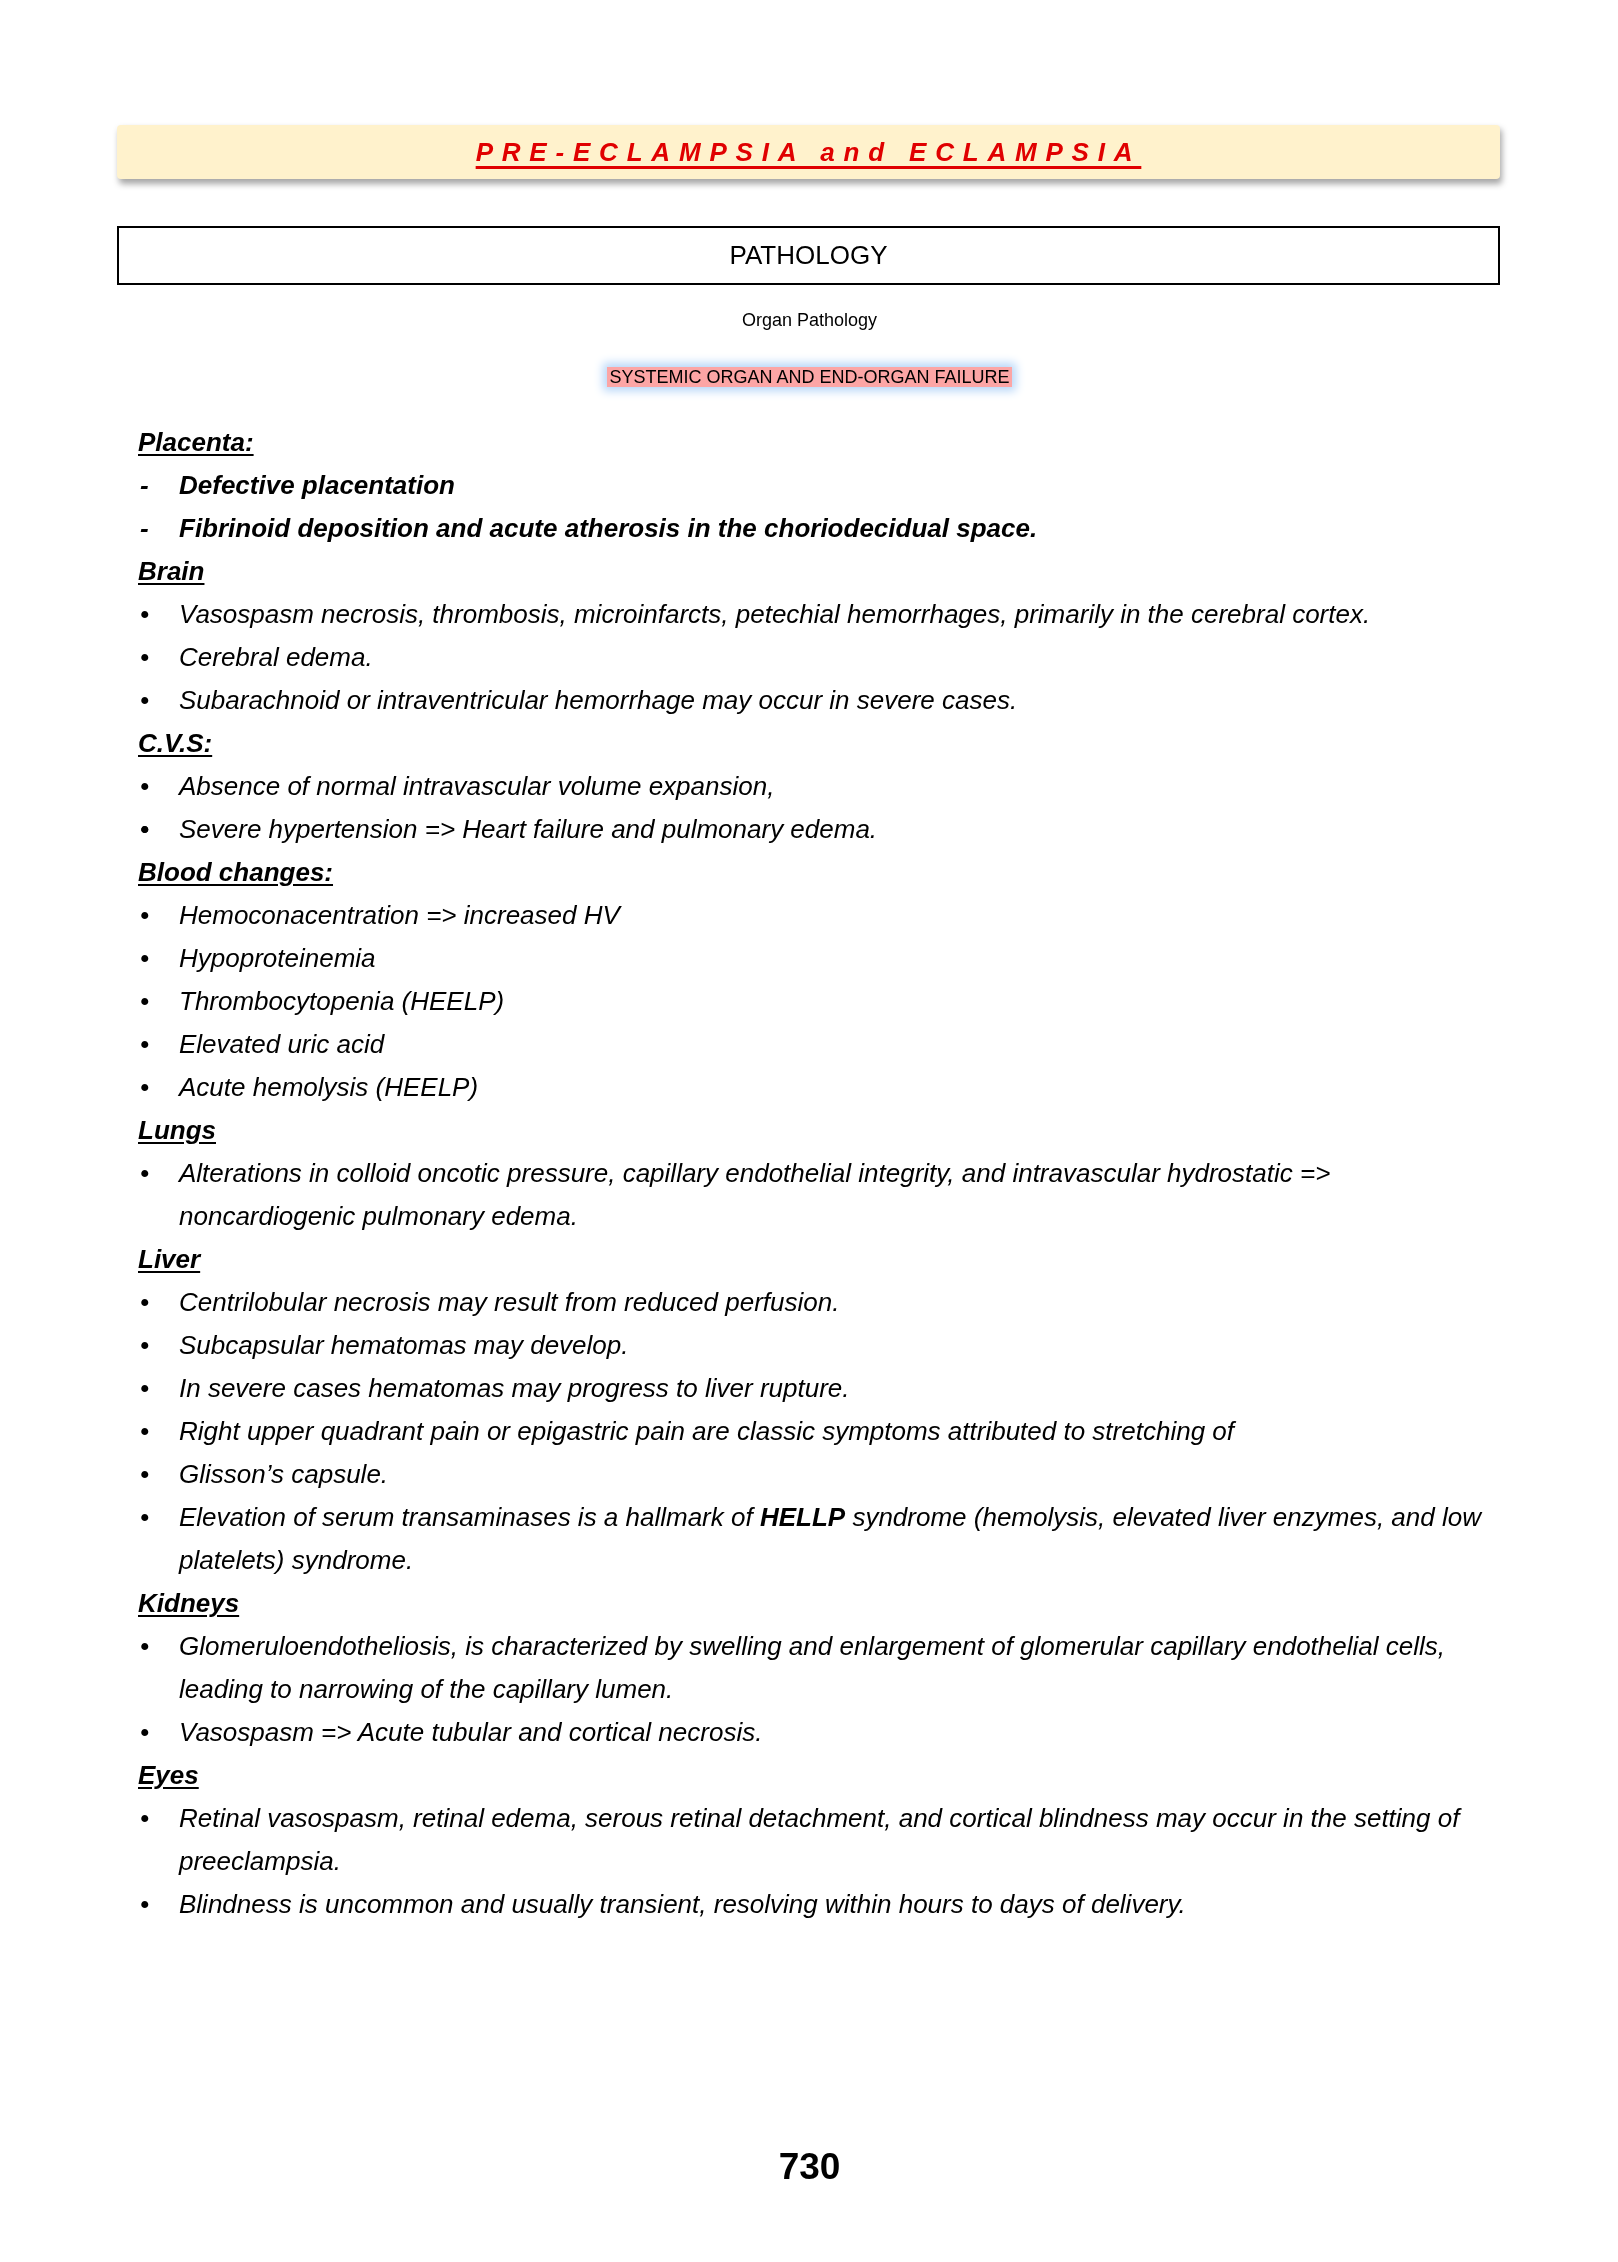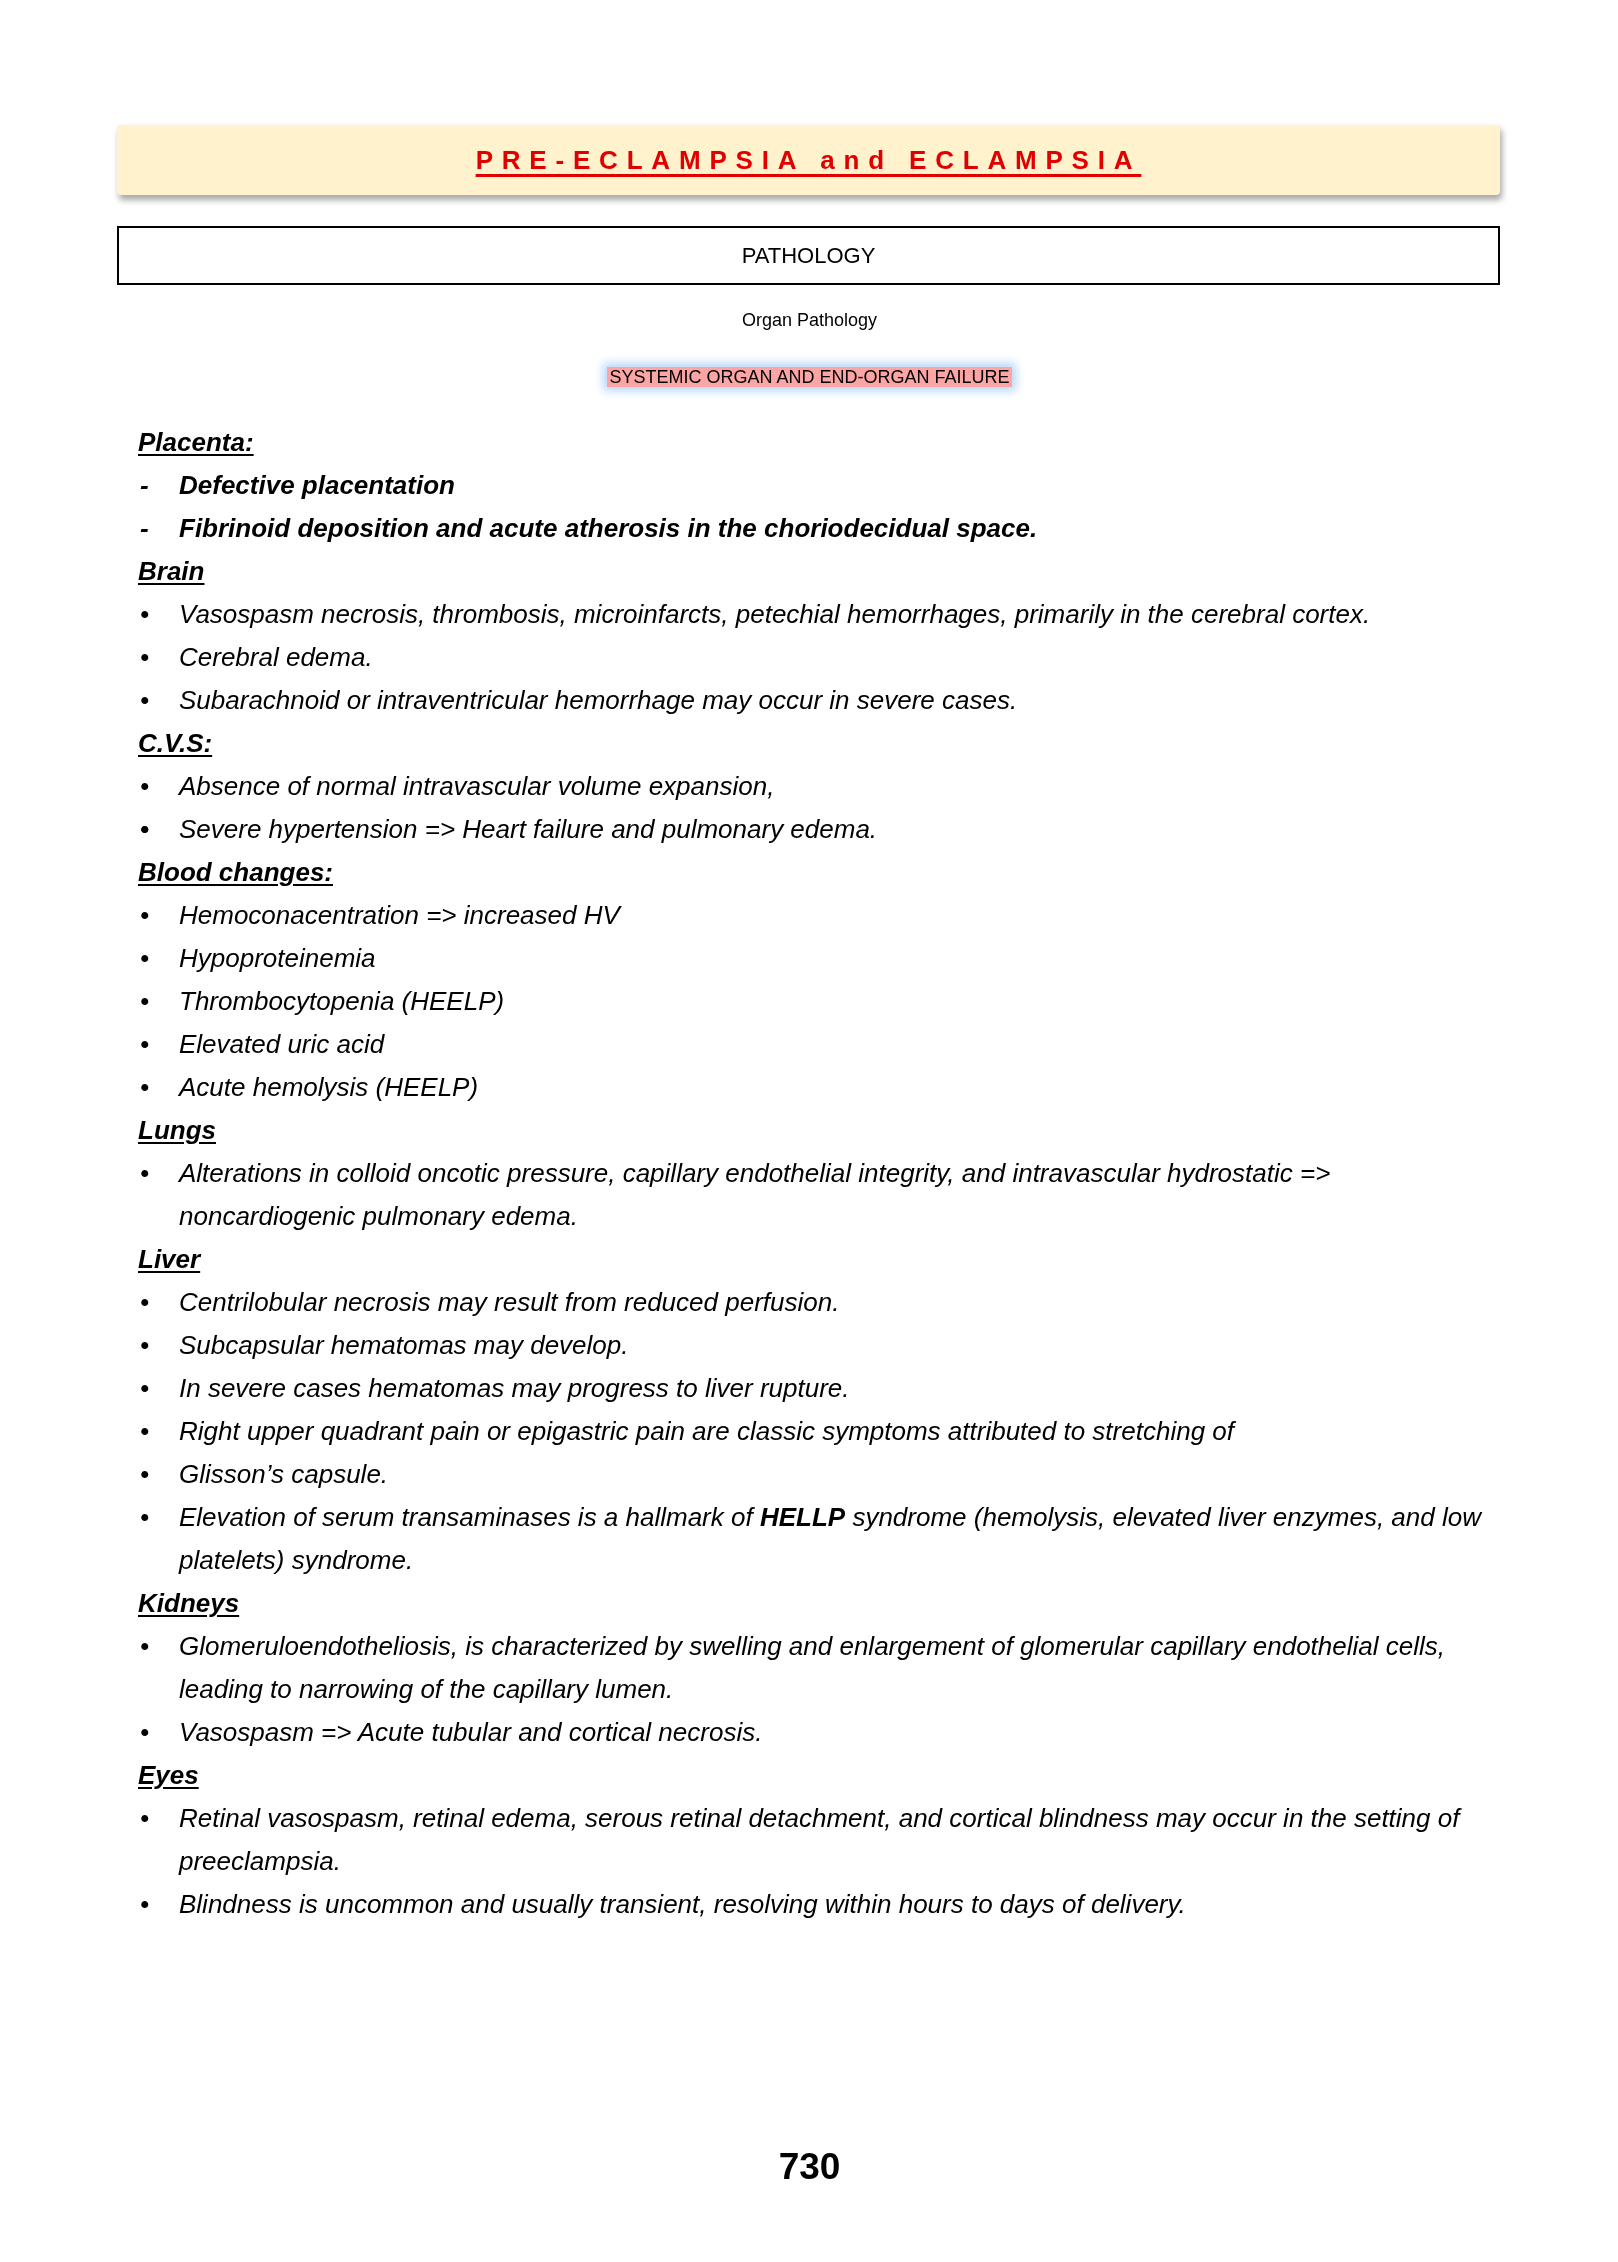--- a/index.html
+++ b/index.html
@@ -1,25 +1,25 @@
 <!DOCTYPE html>
 <html><head>
 <meta charset="utf-8">
 <style>
   html, body { margin: 0; padding: 0; background: #ffffff; }
   body { width: 1619px; height: 2263px; position: relative; overflow: hidden;
          font-family: "Liberation Sans", sans-serif; color: #000; }
-  .banner { position: absolute; left: 117px; top: 125px; width: 1383px; height: 70px;
+  .banner { position: absolute; left: 117px; top: 125px; width: 1383px; height: 54px;
             background: #fff2cc; border-radius: 3.9px;
-            box-shadow: 2px 4.9px 5.9px rgba(0,0,0,0.35); display: flex; align-items: center; justify-content: center; }
+            box-shadow: 2px 4.9px 5.9px rgba(0,0,0,0.35); display: flex; align-items: center; justify-content: center; font-style: italic; }
   .banner-title { color: #e00000; font-weight: bold; font-size: 26px; letter-spacing: 8.8px;
                   text-decoration: underline; text-decoration-thickness: 2.9px; text-underline-offset: 4.9px; }
   .section-box { position: absolute; left: 117px; top: 226px; width: 1379px; height: 55px;
                  border: 2.9px solid #000; display: flex; align-items: center; justify-content: center; }
-  .section-label { font-size: 22px; }
+  .section-label { font-size: 26px; }
   .subtitle { position: absolute; left: 0; width: 1619px; text-align: center; font-size: 18px; }
   .subtitle.s1 { top: 310px; }
   .subtitle.s2 { top: 367px; }
   .glow { background: #fca5a5; box-shadow: 0 0 9.8px 3.9px #b7d6f8; padding: 0 2px; }
   .content { position: absolute; left: 138px; top: 421px; width: 1346px; font-size: 26px; line-height: 43px; font-style: italic; }
   .heading { font-weight: bold; text-decoration: underline; text-decoration-thickness: 2px; text-underline-offset: 2.9px; }
   .item { position: relative; padding-left: 41px; }
   .item .marker { position: absolute; left: 2px; top: 0; }
   .item.bold { font-weight: bold; }
   .hl { font-weight: bold; }

